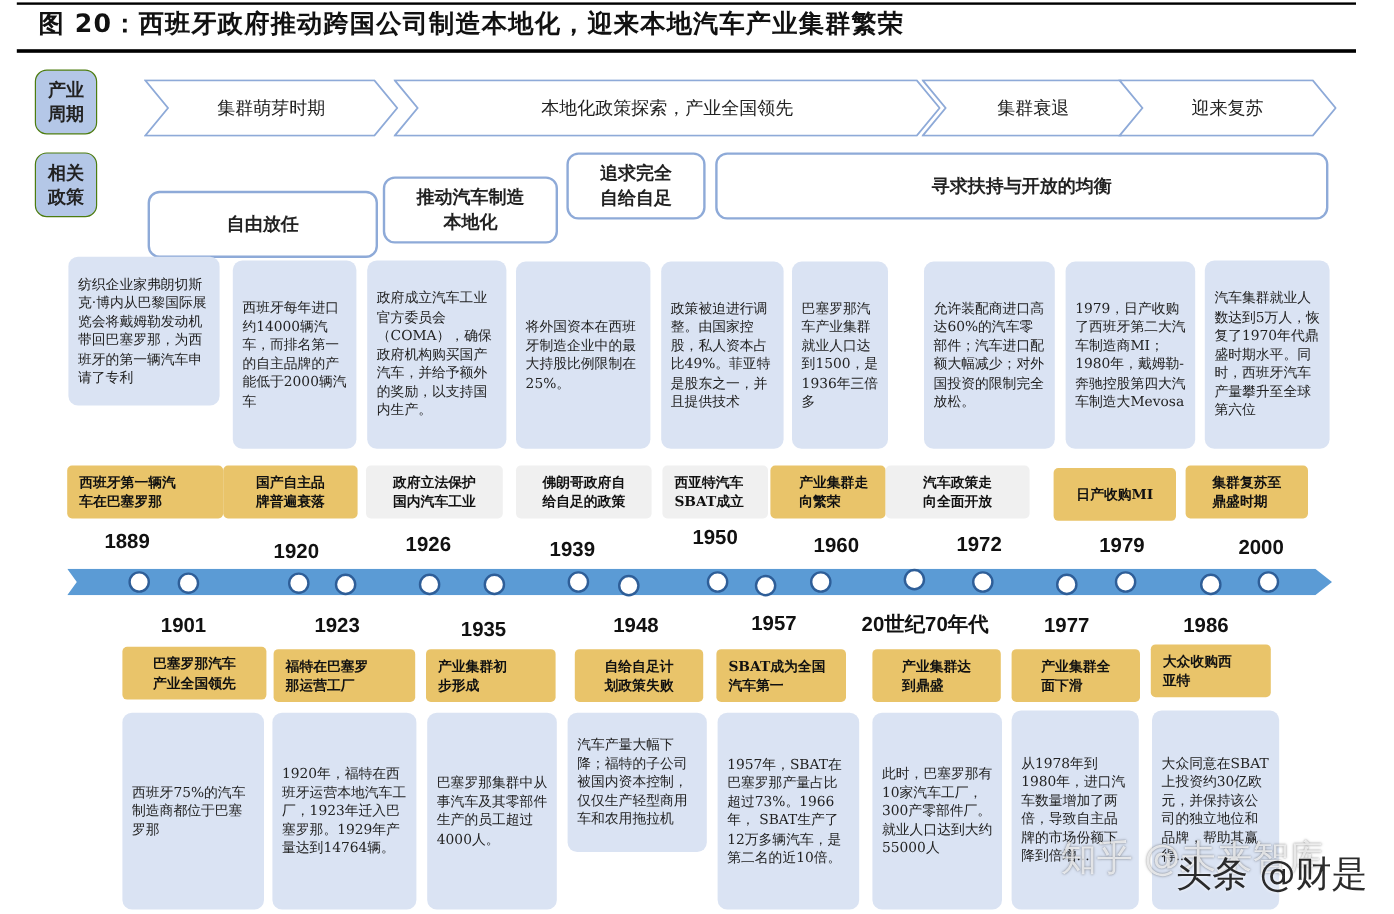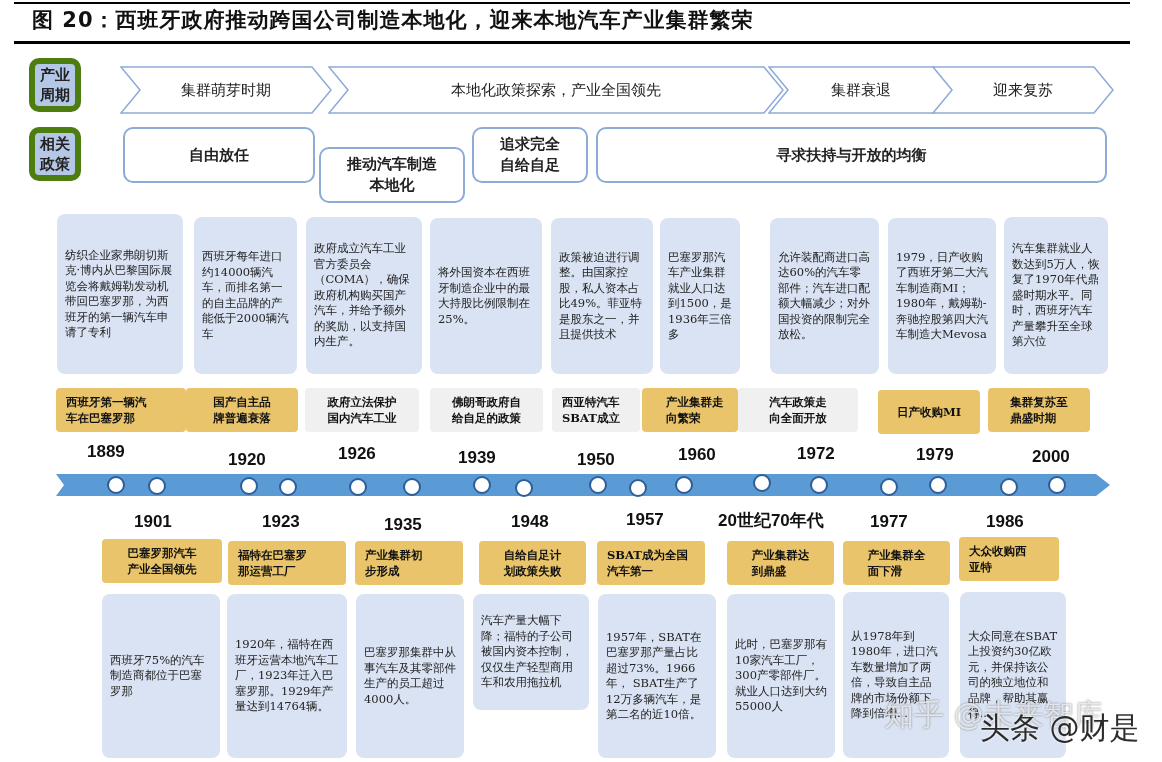--- a/index.html
+++ b/index.html
@@ -3,21 +3,21 @@
 <meta charset="utf-8">
 <style>
   * { box-sizing: border-box; margin: 0; padding: 0; }
   body { width: 1162px; height: 762px; background: #ffffff; position: relative; overflow: hidden;
          font-family: "DejaVu Serif", "Liberation Serif", serif; color: #111; }
   .title { position: absolute; left: 32px; top: 6px; font-size: 21px; font-weight: bold; letter-spacing: 1px;
            font-family: "DejaVu Sans", sans-serif; }
   .rule-top { position: absolute; left: 14px; right: 32px; top: 2px; height: 2px; background: #000; }
   .rule { position: absolute; left: 14px; right: 32px; top: 41px; height: 3px; background: #000; }
 
-  .rowlabel { position: absolute; left: 29px; width: 52px; height: 54px; background: #b4c7e7; border: 6px solid #4d7c0f;
+  .rowlabel { position: absolute; left: 29px; width: 52px; height: 54px; background: #b4c7e7; border: 1px solid #4d7c0f;
               border-radius: 10px; display: flex; align-items: center; justify-content: center; text-align: center;
               font-size: 15px; font-weight: bold; line-height: 20px; color: #222; }
   .chev { position: absolute; top: 66px; height: 48px; display: flex; align-items: center; justify-content: center;
           font-size: 15px; font-weight: normal; color: #222; }
   .chev svg { position: absolute; left: 0; top: 0; }
   .chev span { position: relative; }
 
   .policy { position: absolute; top: 127px; height: 56px; background: #fff; border: 2px solid #8eaad8; border-radius: 10px;
             display: flex; align-items: center; justify-content: center; text-align: center; font-size: 15px;
             font-weight: bold; line-height: 21px; color: #222; }
@@ -69,28 +69,28 @@
     </svg>
   <span>集群衰退</span>
 </div>
 <div class="chev" style="left:932px;width:182px;">
   <svg width="182" height="48">
       <polygon points="1,1 162,1 181,24 162,47 1,47 20,24" fill="#fff" stroke="#8eaad8" stroke-width="1.5"></polygon>
     </svg>
   <span>迎来复苏</span>
 </div>
 
-<div class="policy" style="left:123px;width:192px;white-space:pre-line;">自由放任</div>
+<div class="policy" style="left:123px;width:192px;white-space:pre-line;margin-top:32px;">自由放任</div>
 <div class="policy" style="left:319px;width:146px;white-space:pre-line;margin-top:20px;">推动汽车制造
 本地化</div>
 <div class="policy" style="left:472px;width:116px;white-space:pre-line;">追求完全
 自给自足</div>
 <div class="policy" style="left:596px;width:511px;white-space:pre-line;">寻求扶持与开放的均衡</div>
 
-<div class="desc" style="left:57px;top:214px;width:126px;height:160px;">纺织企业家弗朗切斯克·博内从巴黎国际展览会将戴姆勒发动机带回巴塞罗那，为西班牙的第一辆汽车申请了专利</div>
+<div class="desc" style="left:57px;top:214px;width:126px;height:124px;">纺织企业家弗朗切斯克·博内从巴黎国际展览会将戴姆勒发动机带回巴塞罗那，为西班牙的第一辆汽车申请了专利</div>
 <div class="desc" style="left:194px;top:217px;width:103px;height:157px;">西班牙每年进口约14000辆汽车，而排名第一的自主品牌的产能低于2000辆汽车</div>
 <div class="desc" style="left:306px;top:217px;width:116px;height:157px;">政府成立汽车工业官方委员会（COMA），确保政府机构购买国产汽车，并给予额外的奖励，以支持国内生产。</div>
 <div class="desc" style="left:430px;top:218px;width:112px;height:156px;">将外国资本在西班牙制造企业中的最大持股比例限制在25%。</div>
 <div class="desc" style="left:551px;top:218px;width:102px;height:156px;">政策被迫进行调整。由国家控股，私人资本占比49%。菲亚特是股东之一，并且提供技术</div>
 <div class="desc" style="left:660px;top:218px;width:80px;height:156px;">巴塞罗那汽车产业集群就业人口达到1500，是1936年三倍多</div>
 <div class="desc" style="left:770px;top:218px;width:109px;height:156px;">允许装配商进口高达60%的汽车零部件；汽车进口配额大幅减少；对外国投资的限制完全放松。</div>
 <div class="desc" style="left:888px;top:218px;width:108px;height:156px;">1979，日产收购了西班牙第二大汽车制造商MI；1980年，戴姆勒-奔驰控股第四大汽车制造大Mevosa</div>
 <div class="desc" style="left:1004px;top:217px;width:104px;height:157px;">汽车集群就业人数达到5万人，恢复了1970年代鼎盛时期水平。同时，西班牙汽车产量攀升至全球第六位</div>
 
 <div class="evt gold" style="left:56px;top:388px;width:130px;">西班牙第一辆汽
@@ -108,21 +108,21 @@
 <div class="evt grey" style="left:738px;top:388px;width:120px;justify-content:center;">汽车政策走
 向全面开放</div>
 <div class="evt gold" style="left:878px;top:390px;width:102px;justify-content:center;">日产收购MI</div>
 <div class="evt gold" style="left:988px;top:388px;width:102px;justify-content:center;">集群复苏至
 鼎盛时期</div>
 
 <div class="year" style="left:87px;top:442px;">1889</div>
 <div class="year" style="left:228px;top:450px;">1920</div>
 <div class="year" style="left:338px;top:444px;">1926</div>
 <div class="year" style="left:458px;top:448px;">1939</div>
-<div class="year" style="left:577px;top:450px;">1950</div>
+<div class="year" style="left:577px;top:438px;">1950</div>
 <div class="year" style="left:678px;top:445px;">1960</div>
 <div class="year" style="left:797px;top:444px;">1972</div>
 <div class="year" style="left:916px;top:445px;">1979</div>
 <div class="year" style="left:1032px;top:447px;">2000</div>
 
 <svg class="band" width="1055" height="22">
   <polygon points="0,0 1040,0 1054,11 1040,22 0,22 8,11" fill="#5b9bd5"></polygon>
 </svg>
 <div class="dot" style="left:107px;top:476px;"></div>
 <div class="dot" style="left:148px;top:477px;"></div>

